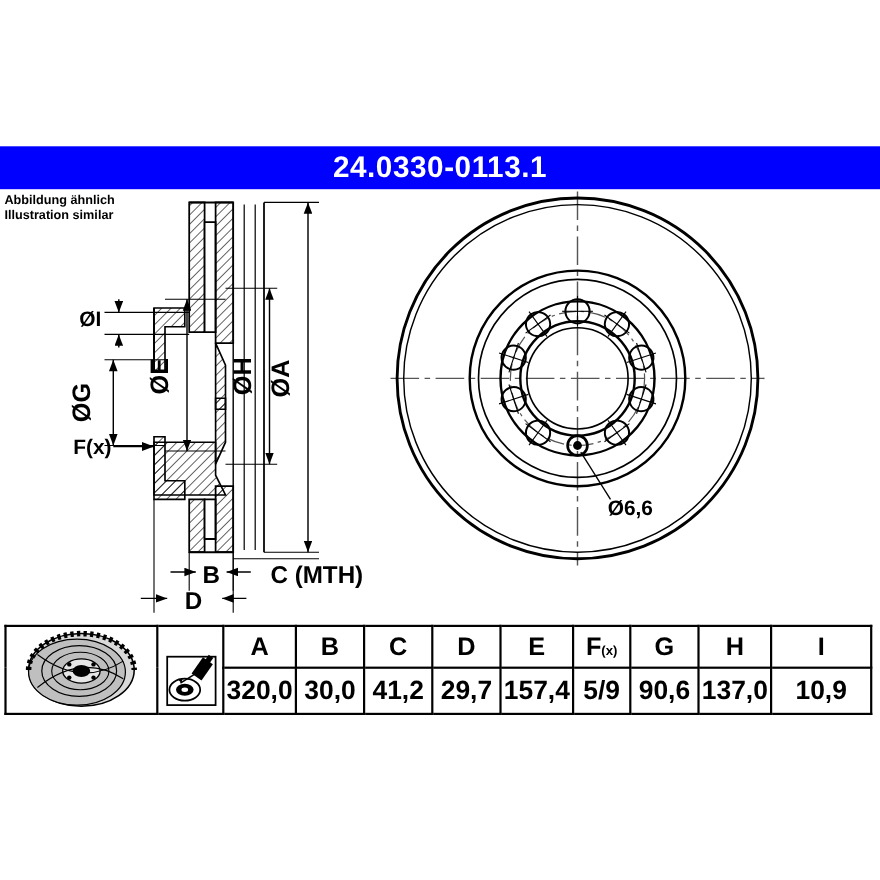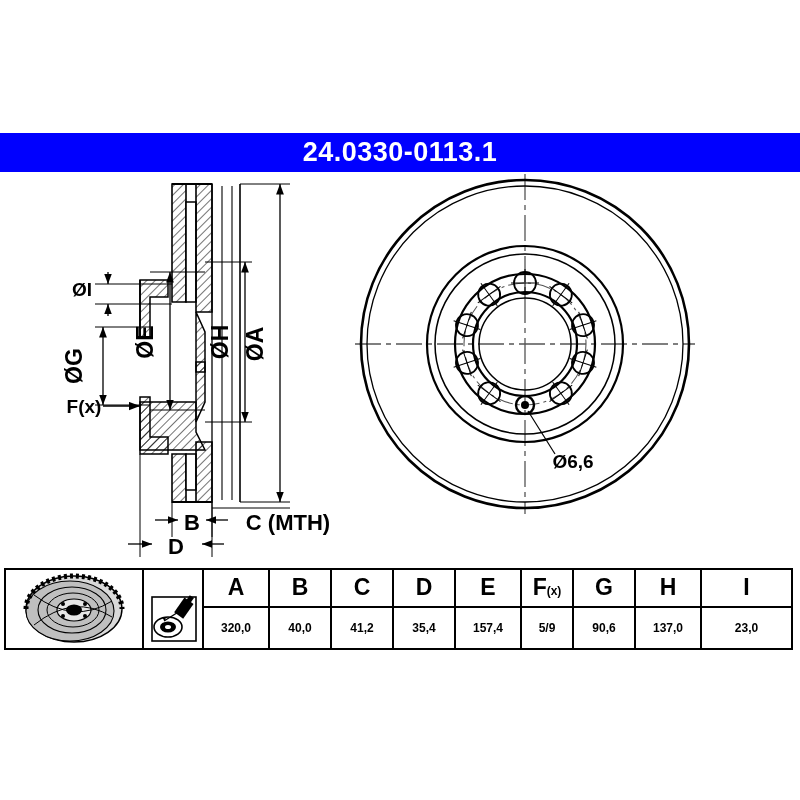--- a/index.html
+++ b/index.html
@@ -74,21 +74,21 @@
   }
   .spec-table td {
     border: 2px solid #000000;
     text-align: center;
     vertical-align: middle;
     font-weight: bold;
     color: #000;
     padding: 0;
   }
   .spec-table tr.head-row td { height: 34px; font-size: 23px; }
-  .spec-table tr.val-row  td { height: 38px; font-size: 12px; }
+  .spec-table tr.val-row  td { height: 38px; font-size: 24px; }
   .spec-table td.thumb-cell {
     border: 2px solid #000;
     padding: 0;
   }
   .spec-table td.fx-head { font-size: 20px; }
   .fx-head sub {
     font-size: 12px;
     vertical-align: baseline;
   }
   .thumb-wrap { display:block; width:100%; height:100%; }
@@ -96,20 +96,24 @@
 </style>
 </head>
 <body>
 
 <div id="sheet">
 
   <div class="header-bar">
     <span class="part-no">24.0330-0113.1</span>
   </div>
 
+  <div class="caption">
+    <div>Abbildung ähnlich</div>
+    <div>Illustration similar</div>
+  </div>
 
   <div id="drawing">
     <svg width="800" height="390" viewBox="0 0 800 390" xmlns="http://www.w3.org/2000/svg">
       <defs>
         <pattern id="hatch" width="6" height="6" patternTransform="rotate(45)" patternUnits="userSpaceOnUse">
           <line x1="0" y1="0" x2="0" y2="6" stroke="#000" stroke-width="1.1"></line>
         </pattern>
         <marker id="arrEnd" markerWidth="9" markerHeight="9" refX="8" refY="3" orient="auto" markerUnits="strokeWidth">
           <path d="M0,0 L8,3 L0,6 z" fill="#000"></path>
         </marker>
@@ -342,25 +346,25 @@
       <td style="width:60px;">C</td>
       <td style="width:60px;">D</td>
       <td style="width:64px;">E</td>
       <td class="fx-head" style="width:50px;"><span>F</span><sub>(x)</sub></td>
       <td style="width:60px;">G</td>
       <td style="width:64px;">H</td>
       <td>I</td>
     </tr>
     <tr class="val-row">
       <td>320,0</td>
-      <td>40,0</td>
+      <td>30,0</td>
       <td>41,2</td>
-      <td>35,4</td>
+      <td>29,7</td>
       <td>157,4</td>
       <td>5/9</td>
       <td>90,6</td>
       <td>137,0</td>
-      <td>23,0</td>
+      <td>10,9</td>
     </tr>
   </tbody>
     </table>
 
 </div>
 
 </body></html>

